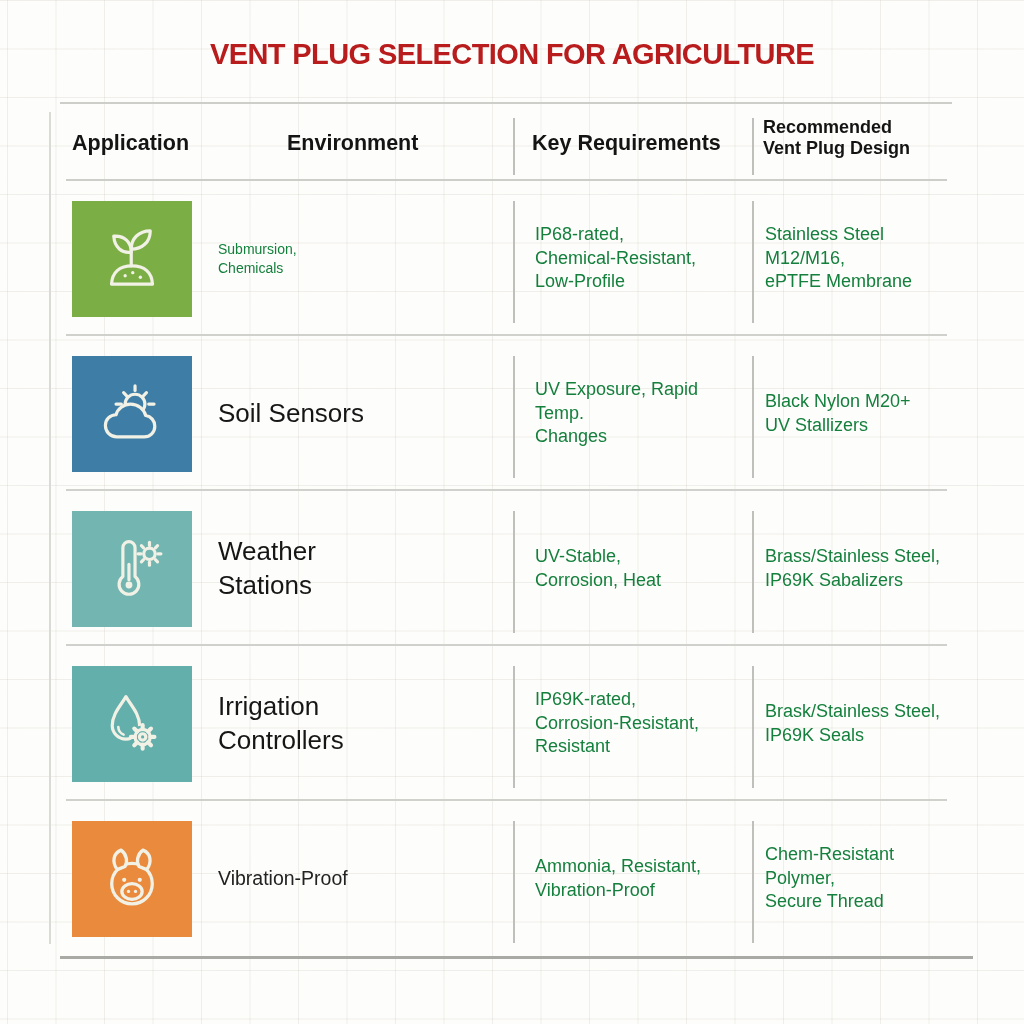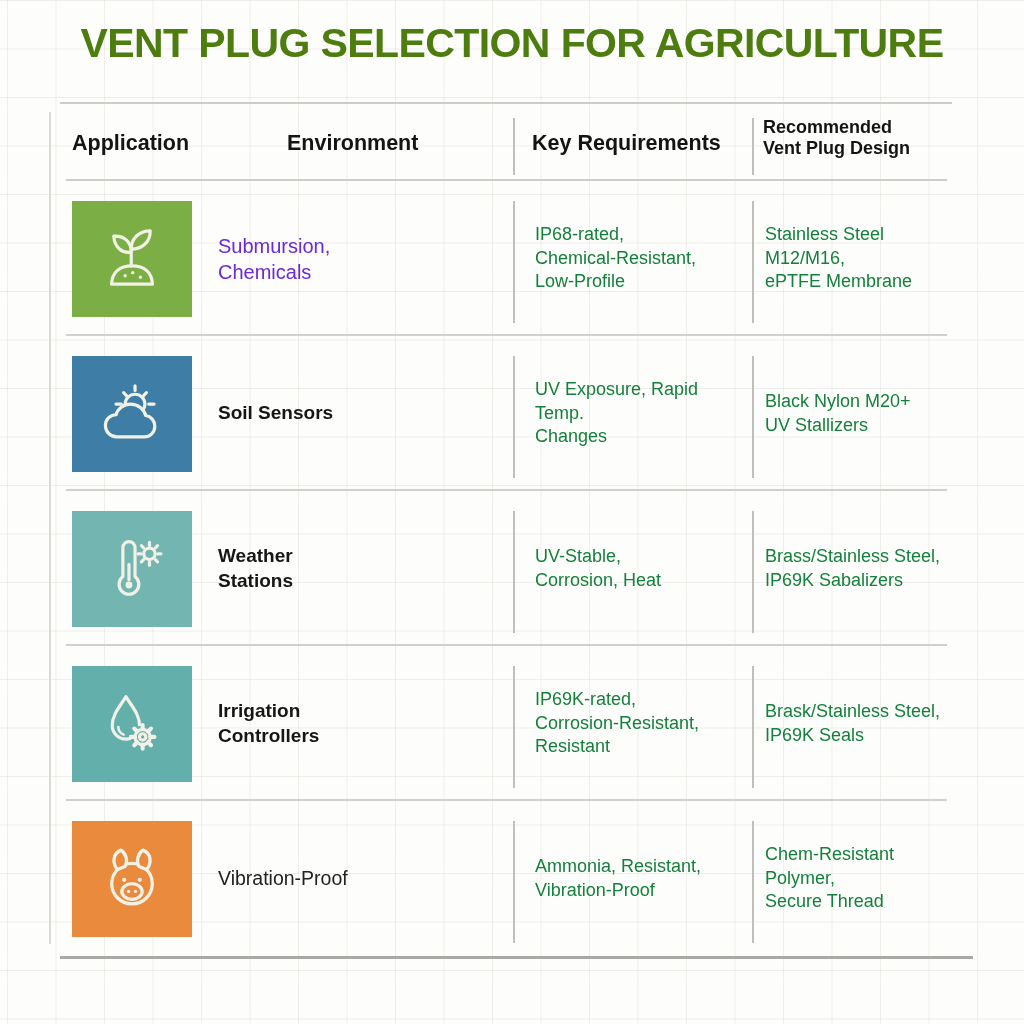--- a/index.html
+++ b/index.html
@@ -8,22 +8,22 @@
     font-family:"Liberation Sans","DejaVu Sans",sans-serif;
     background-color:#fdfdfb;
     background-image:
       linear-gradient(to right, rgba(205,200,190,0.28) 1px, transparent 1px),
       linear-gradient(to bottom, rgba(205,200,190,0.28) 1px, transparent 1px);
     background-size:48.5px 48.5px;
     background-position:7px 0;
     color:#111;
   }
   .page-title{
-    position:absolute;top:20px;left:0;width:100%;text-align:center;
-    font-size:41px;font-weight:700;letter-spacing:-0.6px;color:#4d7c0f;
+    position:absolute;top:38px;left:0;width:100%;text-align:center;
+    font-size:29px;font-weight:700;letter-spacing:-0.6px;color:#b91c1c;
     white-space:nowrap;
   }
   .rule-top{position:absolute;left:60px;top:102px;width:892px;height:2px;background:#cdcdc9;}
   .left-border{position:absolute;left:49px;top:112px;width:2px;height:832px;background:#dadad6;}
   .rule-bottom{position:absolute;left:60px;top:956px;width:913px;height:3px;background:#a9a9a5;}
 
   .table{position:absolute;left:49px;top:112px;width:901px;}
 
   .thead{position:relative;height:69px;padding-left:30px;}
   .th{position:absolute;font-weight:700;font-size:21.5px;color:#141414;white-space:pre-line;}
@@ -41,24 +41,24 @@
   .v1{left:464px;} .v2{left:703px;}
 
   .tile{
     position:absolute;left:23px;top:20px;width:120px;height:116px;
     background-color:currentColor;display:flex;align-items:center;justify-content:center;
   }
   .tile svg{display:block;}
 
   .cell{position:absolute;top:0;height:100%;display:flex;flex-direction:column;justify-content:center;}
   .env-cell{left:169px;width:290px;}
-  .env-primary{font-weight:700;font-size:19px;line-height:1.3;color:#161616;white-space:pre-line;}
+  .env-primary{font-weight:400;font-size:26px;line-height:1.3;color:#161616;white-space:pre-line;}
   .env-note{font-weight:400;font-size:19.5px;line-height:1.3;color:#222;white-space:pre-line;}
   .env-note:empty{display:none;}
-  .row.env-plain .env-primary{font-weight:400;font-size:20px;color:#6d28d9;}
+  .row.env-plain .env-primary{font-weight:400;font-size:14px;color:#15803d;}
   .key-cell{left:486px;width:215px;}
   .rec-cell{left:716px;width:190px;}
   .body-text{font-size:18px;line-height:1.32;color:#15803d;white-space:pre-line;}
 </style>
 </head>
 <body>
 
 <div class="page-title">VENT PLUG SELECTION FOR AGRICULTURE</div>
 <div class="rule-top"></div>
 <div class="left-border"></div>

